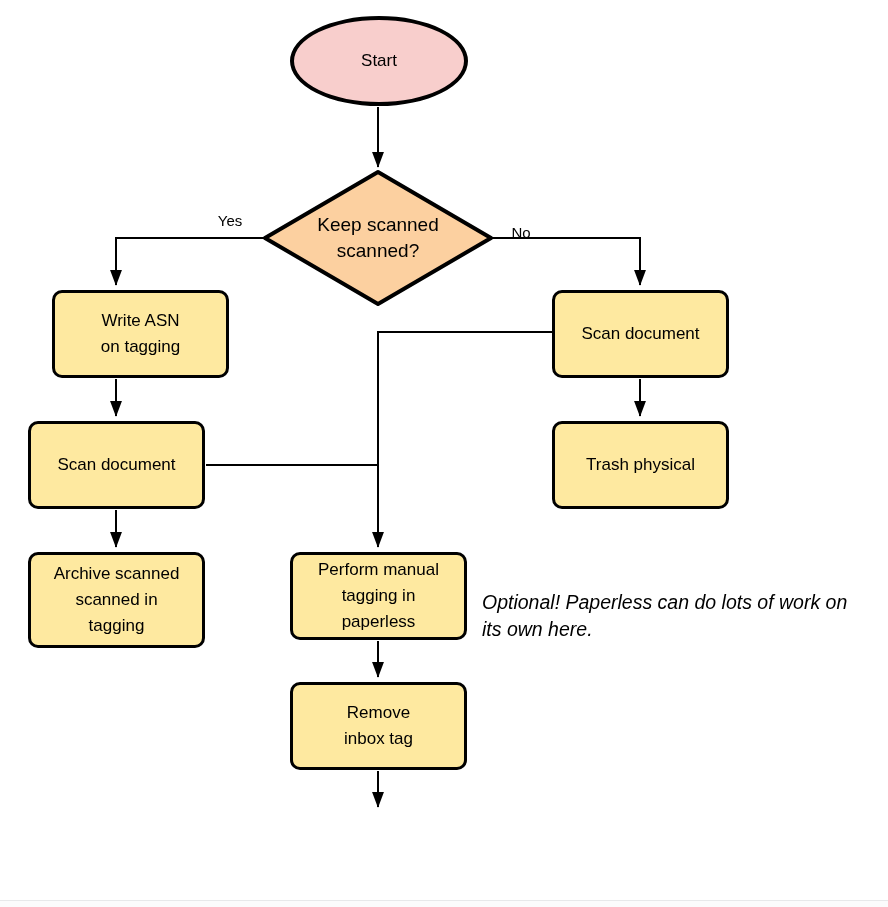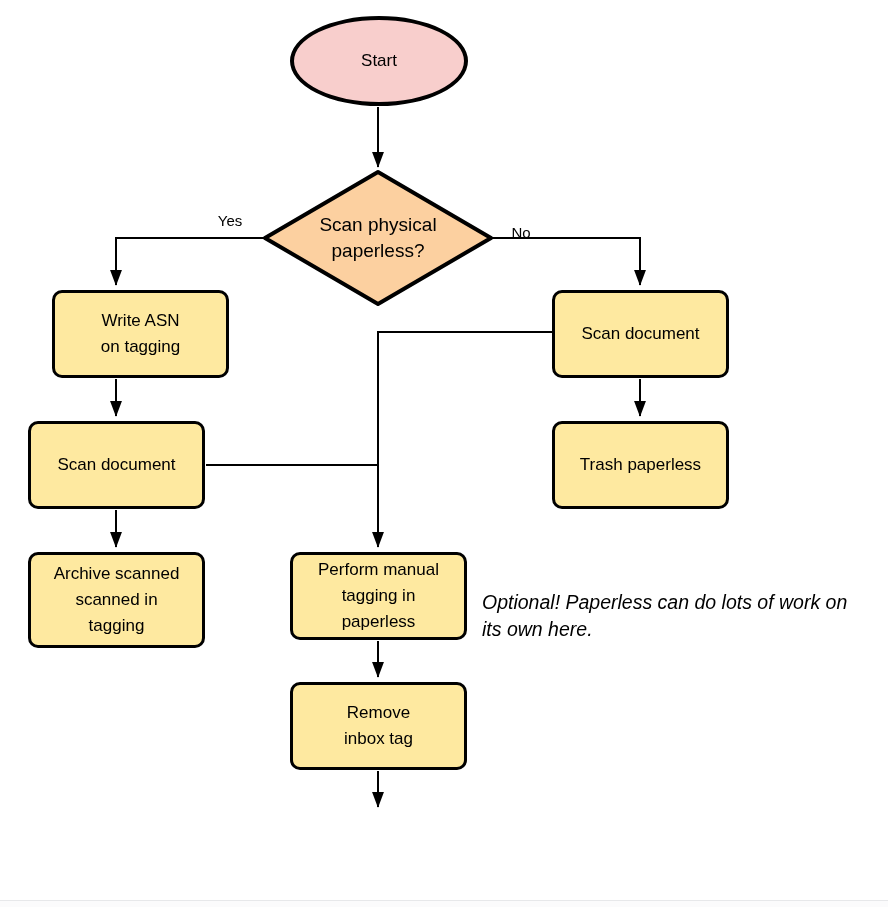--- a/index.html
+++ b/index.html
@@ -105,22 +105,22 @@
     <path class="edge" d="M 206 465 L 378 465"></path>
     <path class="edge" d="M 378 641 L 378 677" marker-end="url(#arrow)"></path>
     <path class="edge" d="M 378 771 L 378 807" marker-end="url(#arrow)"></path>
   </svg>
 
   <div class="node terminal" style="left: 290px; top: 16px; width: 178px; height: 90px; background: rgb(248, 206, 204);">
     <span class="ln">Start</span>
   </div>
 
   <div class="diamond-label">
-    <span class="ln">Scan physical</span>
-    <span class="ln">paperless?</span>
+    <span class="ln">Keep scanned</span>
+    <span class="ln">scanned?</span>
   </div>
 
   <div class="edge-label" id="label-yes">Yes</div>
   <div class="edge-label" id="label-no">No</div>
 
   <div class="node process" style="left: 28px; top: 290px; width: 177px; height: 88px; background: rgb(254, 233, 160); margin-left: 24px;">
     <span class="ln">Write ASN</span>
     <span class="ln">on tagging</span>
   </div>
 
@@ -132,21 +132,21 @@
     <span class="ln">Archive scanned</span>
     <span class="ln">scanned in</span>
     <span class="ln">tagging</span>
   </div>
 
   <div class="node process" style="left: 552px; top: 290px; width: 177px; height: 88px; background: rgb(254, 233, 160);">
     <span class="ln">Scan document</span>
   </div>
 
   <div class="node process" style="left: 552px; top: 421px; width: 177px; height: 88px; background: rgb(254, 233, 160);">
-    <span class="ln">Trash paperless</span>
+    <span class="ln">Trash physical</span>
   </div>
 
   <div class="node process" style="left: 290px; top: 682px; width: 177px; height: 88px; background: rgb(254, 233, 160);">
     <span class="ln">Remove</span>
     <span class="ln">inbox tag</span>
   </div>
 
   <div class="node process" style="left: 290px; top: 552px; width: 177px; height: 88px; background: rgb(254, 233, 160);">
     <span class="ln">Perform manual</span>
     <span class="ln">tagging in</span>

